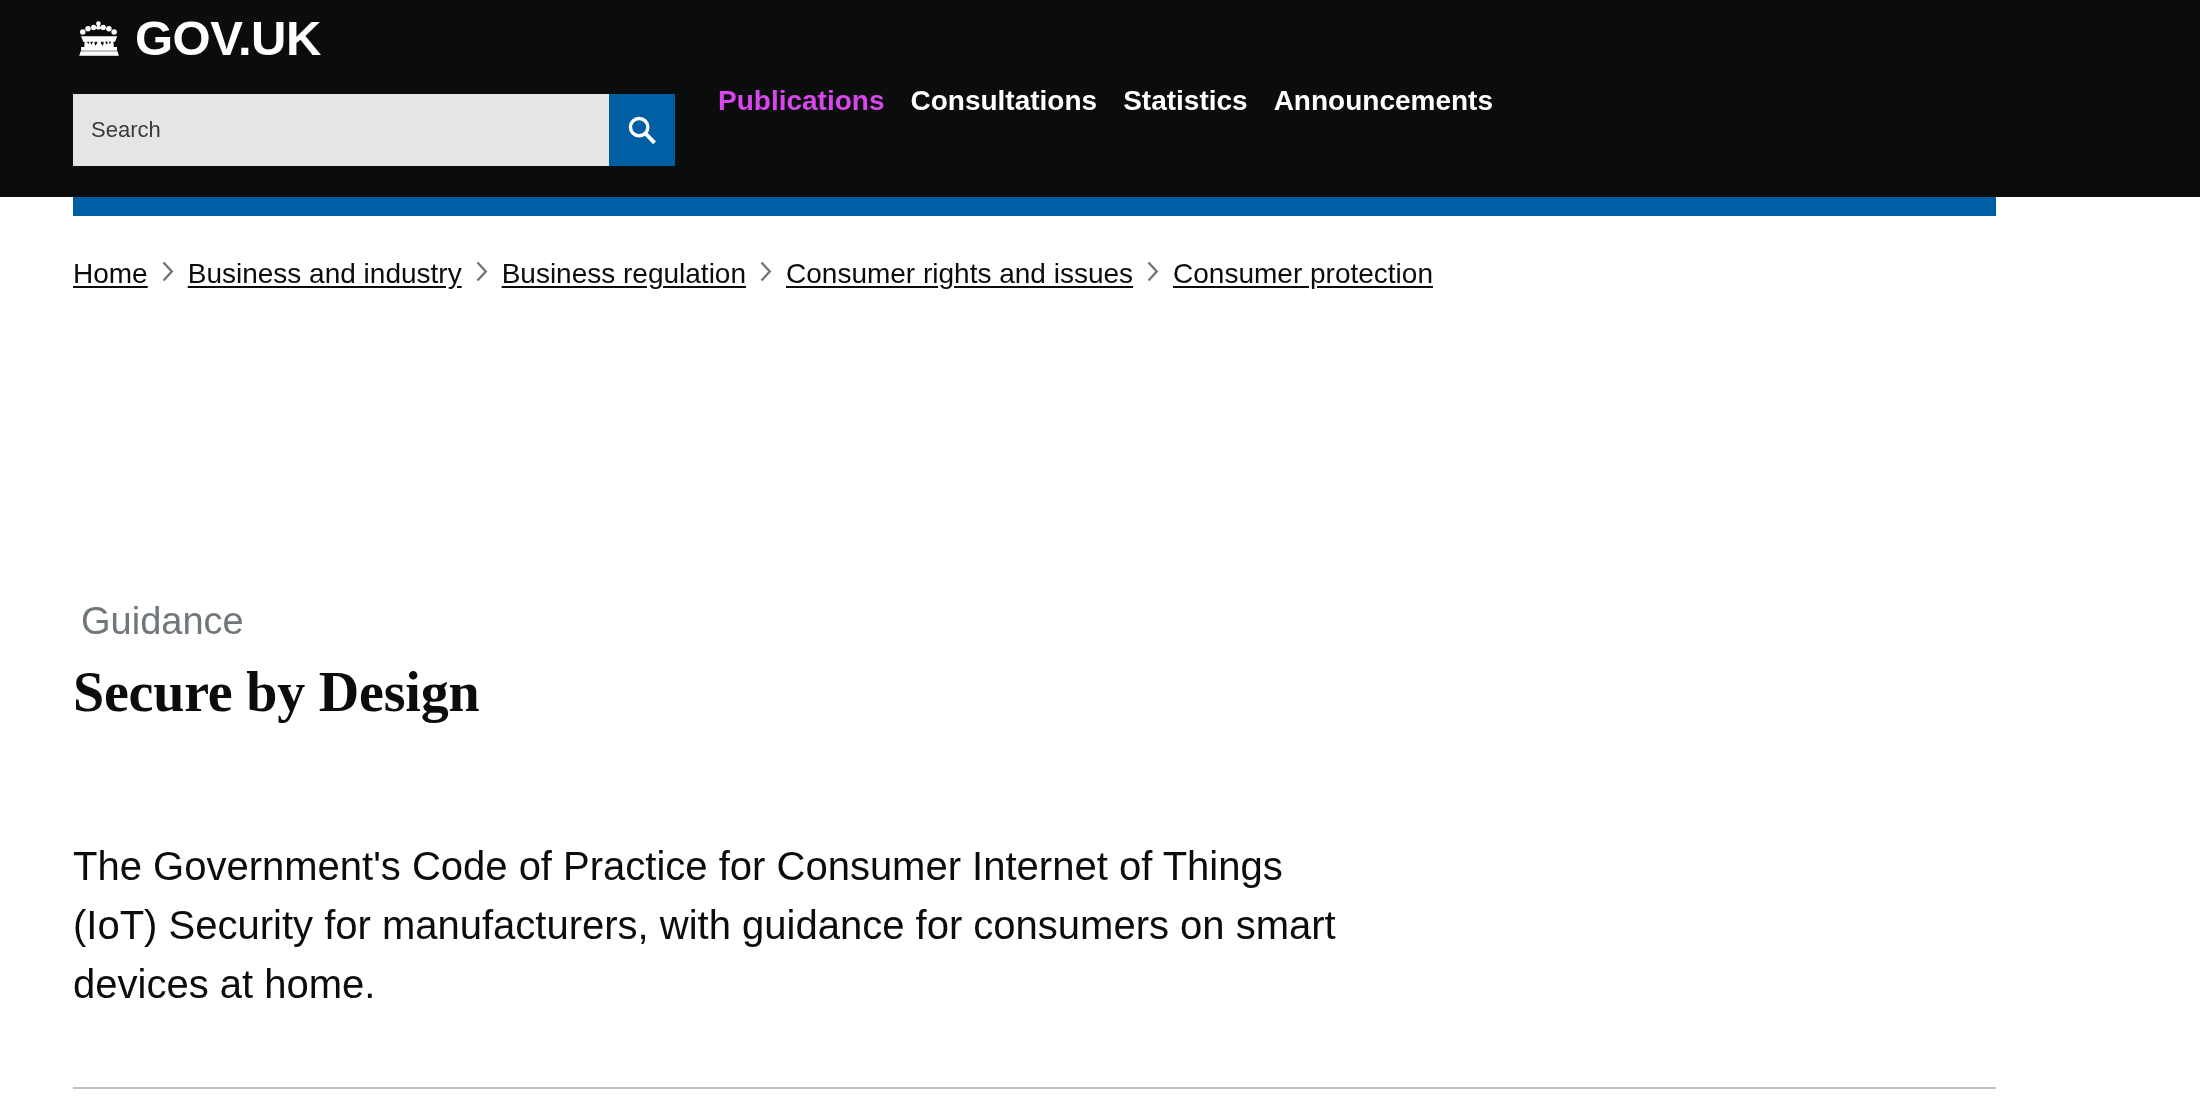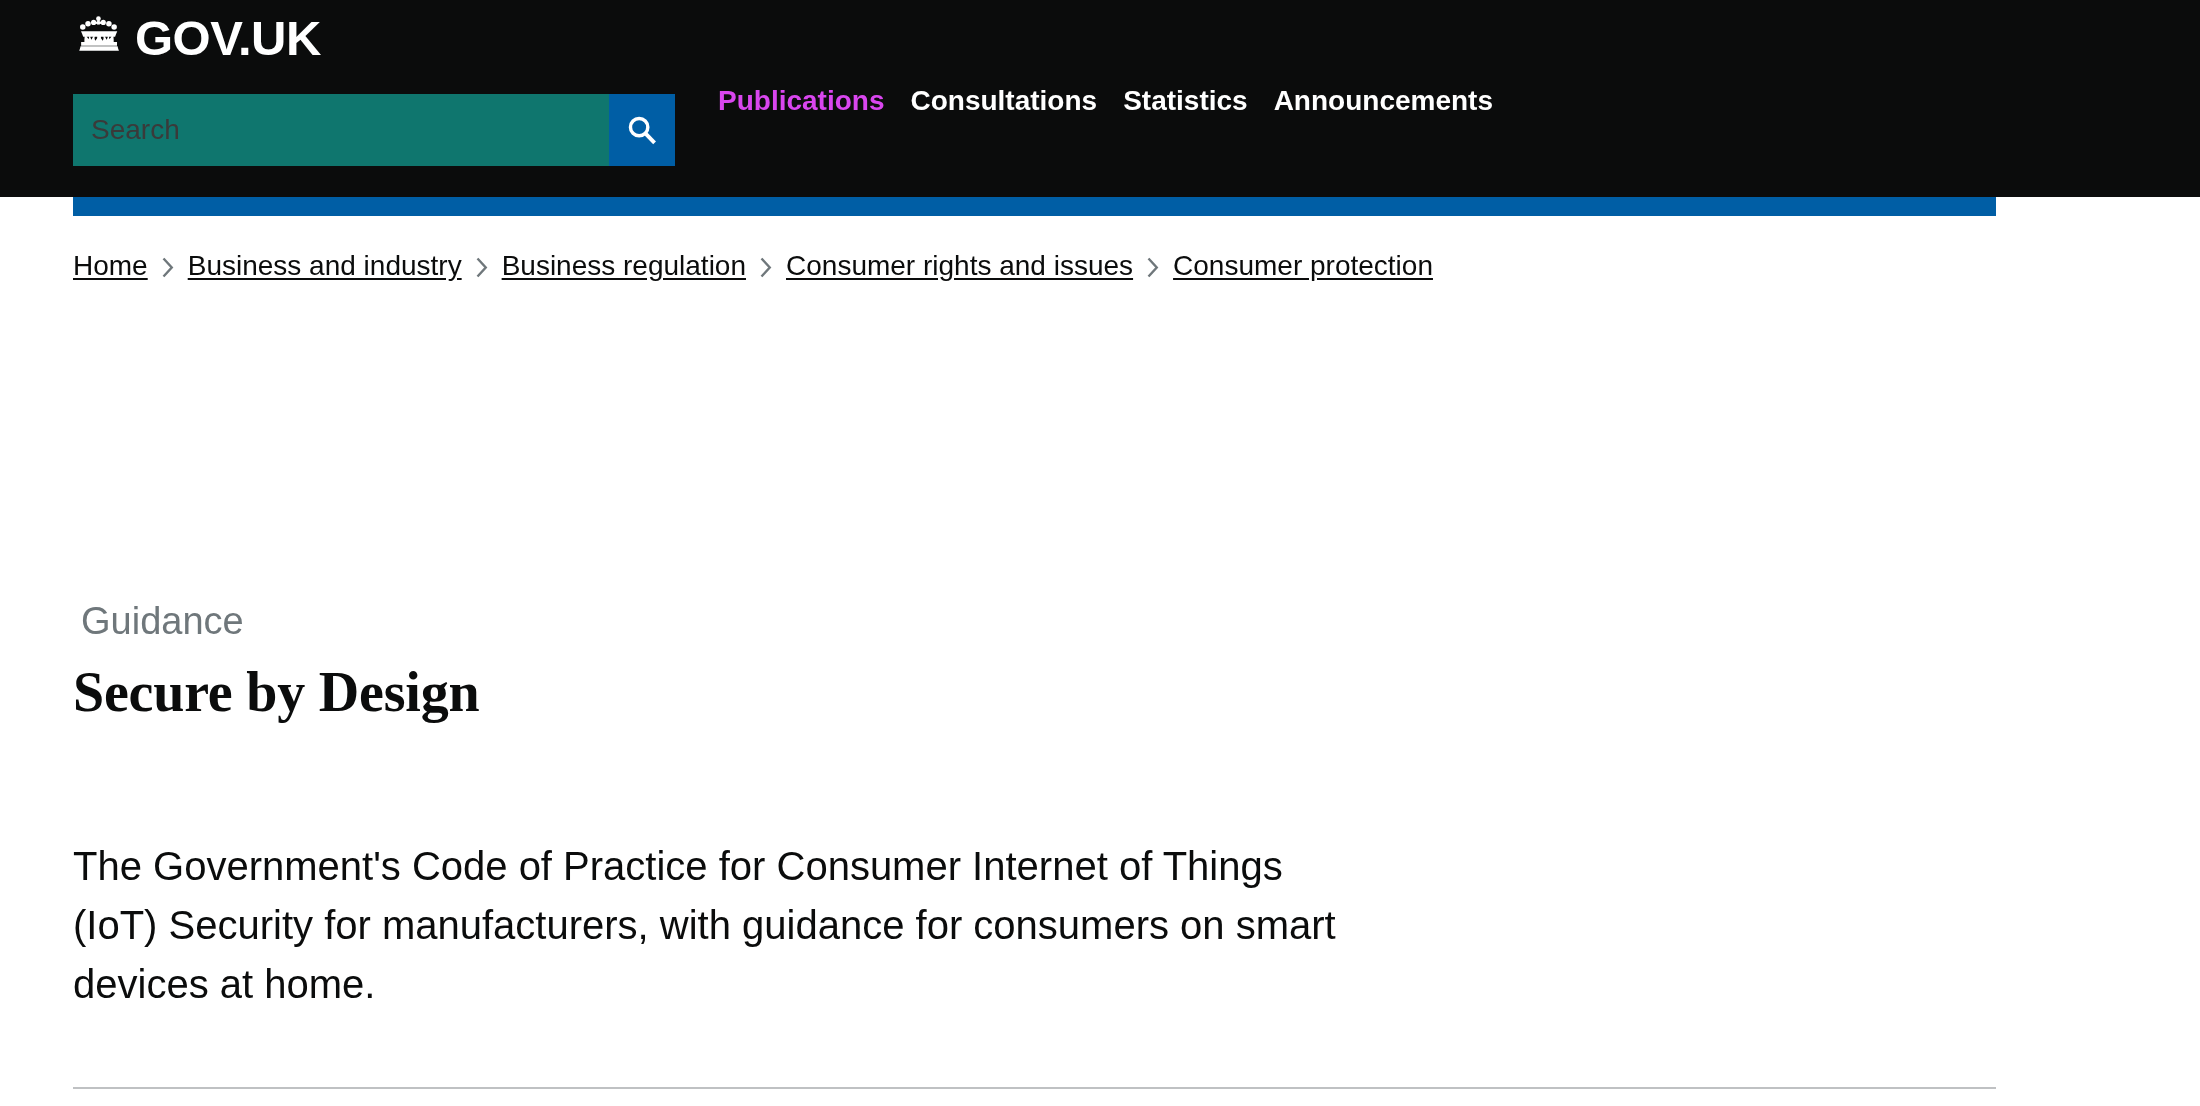--- a/index.html
+++ b/index.html
@@ -26,21 +26,21 @@
     width: 2200px;
     height: 197px;
   }
 
   
   .logo-block {
     position: absolute;
     left: 73px;
     top: 14px;
     display: flex;
-    align-items: flex-start;
+    align-items: flex-end;
     text-decoration: none;
   }
   .crown-icon {
     display: block;
     width: 52px;
     height: 44px;
     margin-right: 10px;
   }
   .logo-text {
     color: #ffffff;
@@ -56,22 +56,22 @@
     position: absolute;
     left: 73px;
     top: 94px;
     display: flex;
     height: 72px;
   }
   .search-input {
     width: 536px;
     height: 72px;
     border: 0;
-    background: #0f766e;
-    font-size: 28px;
+    background: #e5e5e5;
+    font-size: 22px;
     font-family: "Liberation Sans", sans-serif;
     color: #0b0c0c;
     padding: 12px 18px;
     outline: none;
   }
   .search-input::placeholder { color: #3a3a3a; opacity: 1; }
   .search-button {
     width: 66px;
     height: 72px;
     background: #005ea5;
@@ -133,20 +133,21 @@
     display: flex;
     align-items: center;
     white-space: nowrap;
   }
   .crumb {
     color: #0b0c0c;
     font-size: 28px;
     text-decoration: underline;
     text-underline-offset: 3px;
     font-family: "Liberation Sans", sans-serif;
+    margin-top: 8px;
   }
   .crumb-sep {
     display: inline-block;
     margin: 0 14px;
     width: 12px;
     height: 21px;
     position: relative;
     top: 1px;
   }
   .crumb-sep svg { display: block; }

